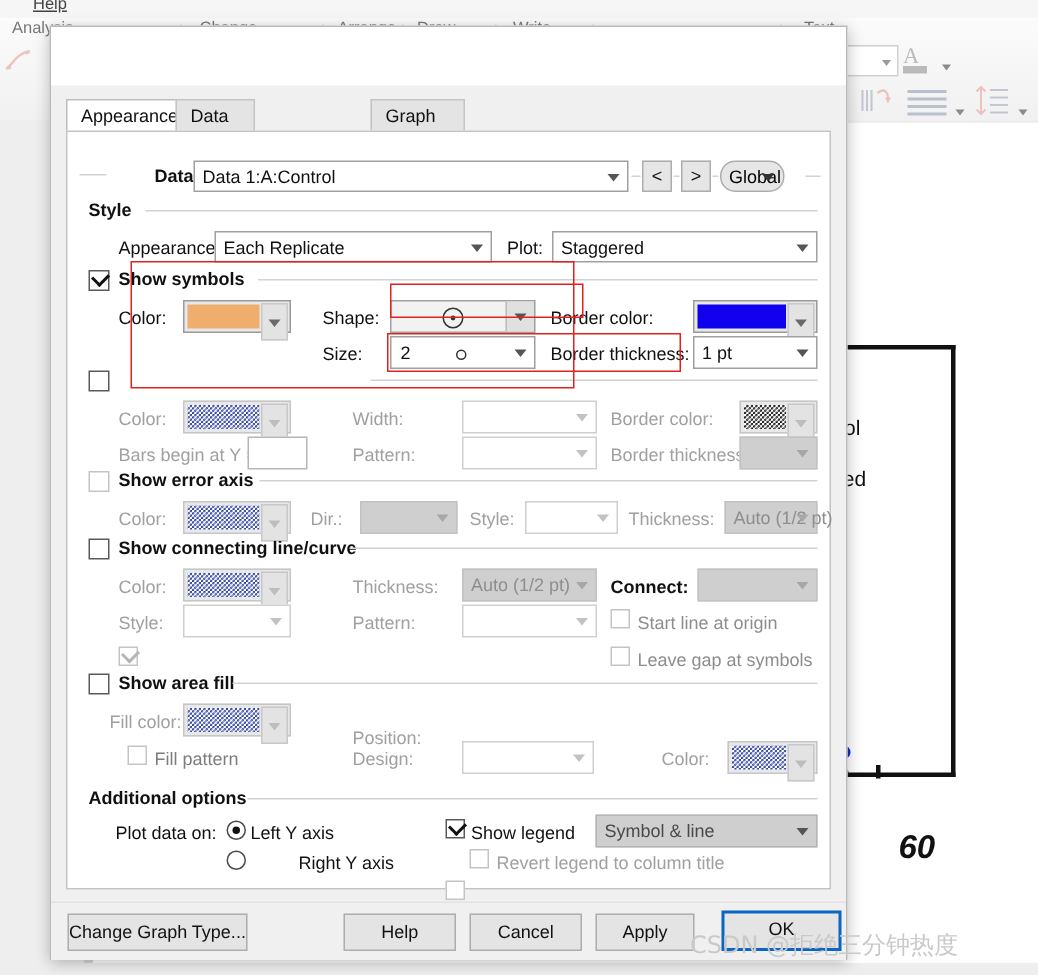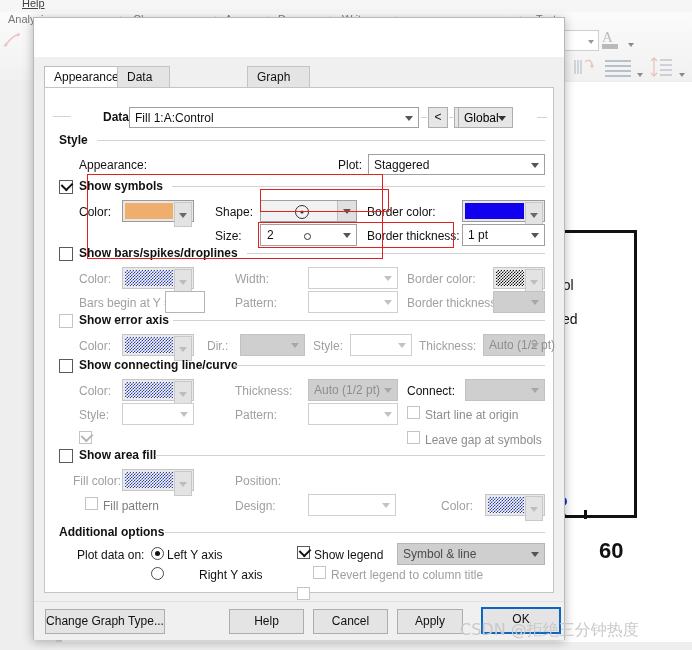--- a/index.html
+++ b/index.html
@@ -193,21 +193,21 @@
   </div>
 
   <div class="ribbon-work"></div>
   <div class="sheet-left-edge"></div>
   <div class="sheet">
 
     <div class="graph-box" style="left:494px;top:148px;"></div>
     <span class="graph-legend" style="left:496px;top:195px;">rol</span>
     <span class="graph-legend" style="left:496px;top:229px;">ted</span>
     <div class="graph-tick" style="left:522px;top:428px;"></div>
-    <span class="graph-xlabel" style="left:537px;top:456px;">60</span>
+    <span class="graph-xlabel" style="left:537px;top:470px;font-style:italic;">60</span>
     <div class="dot" style="left:496px;top:415px;width:9px;height:9px;background:#0b2ddb;"></div>
     <div class="dot" style="left:496px;top:434px;width:6px;height:6px;background:#2a4ae0;"></div>
     <div class="tri" style="left:494px;top:424px;"></div>
   </div>
 </div>
 
 <div id="dialog">
 
 
   <div class="dlg-body">
@@ -216,38 +216,42 @@
       <div class="tab active" style="left:0;">Appearance</div>
       <div class="tab" style="left:73px;">Data Sets on Graph</div>
       <div class="tab" style="left:203px;">Graph Settings</div>
     </div>
 
     <div class="panel">
 
       <div class="rule" style="left:8px;top:28px;width:18px;"></div>
       <span class="grp-title" style="left:30px;top:22px;padding-left:28px;">Data set:</span>
       <div class="combo" style="left:84px;top:19px;width:290px;height:21px;">
-        <span class="val" style="top:3px;">Fill 1:A:Control</span>
+        <span class="val" style="top:3px;">Data 1:A:Control</span>
         <span class="arrow"></span>
       </div>
       <div class="rule" style="left:376px;top:29px;width:6px;"></div>
       <div class="navbtn" style="left:383px;top:19px;width:20px;height:21px;line-height:19px;">&lt;</div>
       <div class="rule" style="left:404px;top:29px;width:4px;"></div>
       <div class="navbtn" style="left:409px;top:19px;width:20px;height:21px;line-height:19px;">&gt;</div>
       <div class="rule" style="left:430px;top:29px;width:4px;"></div>
-      <div class="glob" style="left:413px;top:19px;width:55px;height:21px;">
+      <div class="glob" style="left:435px;top:19px;width:43px;height:21px;border-radius:10px;">
         <span class="gl" style="top:3px;">Global</span>
         <span class="ga"></span>
       </div>
       <div class="rule" style="left:492px;top:29px;width:10px;"></div>
 
       <span class="grp-title" style="left:14px;top:45px;">Style</span>
       <div class="rule" style="left:52px;top:52px;width:448px;"></div>
 
       <span class="lbl" style="left:34px;top:70px;">Appearance:</span>
+      <div class="combo" style="left:98px;top:66px;width:185px;height:21px;">
+        <span class="val" style="top:3px;">Each Replicate</span>
+        <span class="arrow"></span>
+      </div>
       <span class="lbl" style="left:293px;top:70px;">Plot:</span>
       <div class="combo" style="left:323px;top:66px;width:177px;height:21px;">
         <span class="val" style="top:3px;">Staggered</span>
         <span class="arrow"></span>
       </div>
 
       <div class="cb big" style="left:14px;top:92px;">
         <span class="tick"></span>
       </div>
       <span class="grp-title" style="left:34px;top:91px;">Show symbols</span>
@@ -281,21 +285,20 @@
         </svg>
         <span class="arrow"></span>
       </div>
       <span class="lbl" style="left:322px;top:141px;">Border thickness:</span>
       <div class="combo" style="left:417px;top:136px;width:83px;height:22px;">
         <span class="val" style="top:3px;">1 pt</span>
         <span class="arrow"></span>
       </div>
 
       <div class="cb big" style="left:14px;top:159px;"></div>
-      <span class="grp-title" style="left:34px;top:158px;">Show bars/spikes/droplines</span>
       <div class="rule" style="left:202px;top:165px;width:298px;"></div>
 
       <span class="lbl dim" style="left:34px;top:184px;">Color:</span>
       <div class="swatch dis" style="left:77px;top:179px;width:72px;height:22px;">
         <span class="fill hatch-blue"></span>
         <span class="btn"></span>
       </div>
       <span class="lbl dim" style="left:190px;top:184px;">Width:</span>
       <div class="combo dis" style="left:263px;top:179px;width:90px;height:22px;">
         <span class="val" style="top:3px;"></span>
@@ -352,21 +355,21 @@
       <span class="lbl dim" style="left:34px;top:296px;">Color:</span>
       <div class="swatch dis" style="left:77px;top:291px;width:72px;height:22px;">
         <span class="fill hatch-blue"></span>
         <span class="btn"></span>
       </div>
       <span class="lbl dim" style="left:190px;top:296px;">Thickness:</span>
       <div class="combo greyd" style="left:263px;top:291px;width:90px;height:22px;">
         <span class="val" style="top:3px;">Auto (1/2 pt)</span>
         <span class="arrow"></span>
       </div>
-      <span class="grp-title" style="left:362px;top:296px;font-weight:normal;">Connect:</span>
+      <span class="grp-title" style="left:362px;top:296px;font-weight:bold;">Connect:</span>
       <div class="combo greyd" style="left:420px;top:291px;width:80px;height:22px;">
         <span class="val" style="top:3px;"></span>
         <span class="arrow"></span>
       </div>
 
       <span class="lbl dim" style="left:34px;top:320px;">Style:</span>
       <div class="combo dis" style="left:77px;top:315px;width:72px;height:22px;">
         <span class="val" style="top:3px;"></span>
         <span class="arrow"></span>
       </div>
@@ -386,21 +389,21 @@
 
       <div class="cb big" style="left:14px;top:361px;"></div>
       <span class="grp-title" style="left:34px;top:360px;">Show area fill</span>
       <div class="rule" style="left:110px;top:367px;width:390px;"></div>
 
       <span class="lbl dim" style="left:28px;top:386px;">Fill color:</span>
       <div class="swatch dis" style="left:77px;top:381px;width:72px;height:22px;">
         <span class="fill hatch-blue"></span>
         <span class="btn"></span>
       </div>
-      <span class="lbl dim" style="left:190px;top:386px;">Position:</span>
+      <span class="lbl dim" style="left:190px;top:397px;">Position:</span>
 
       <div class="cb dis" style="left:40px;top:409px;"></div>
       <span class="lbl dim" style="left:58px;top:411px;color:#7d7d7d;">Fill pattern</span>
       <span class="lbl dim" style="left:190px;top:411px;">Design:</span>
       <div class="combo dis" style="left:263px;top:406px;width:88px;height:22px;">
         <span class="val" style="top:3px;"></span>
         <span class="arrow"></span>
       </div>
       <span class="lbl dim" style="left:396px;top:411px;">Color:</span>
       <div class="swatch dis" style="left:440px;top:406px;width:60px;height:22px;">

